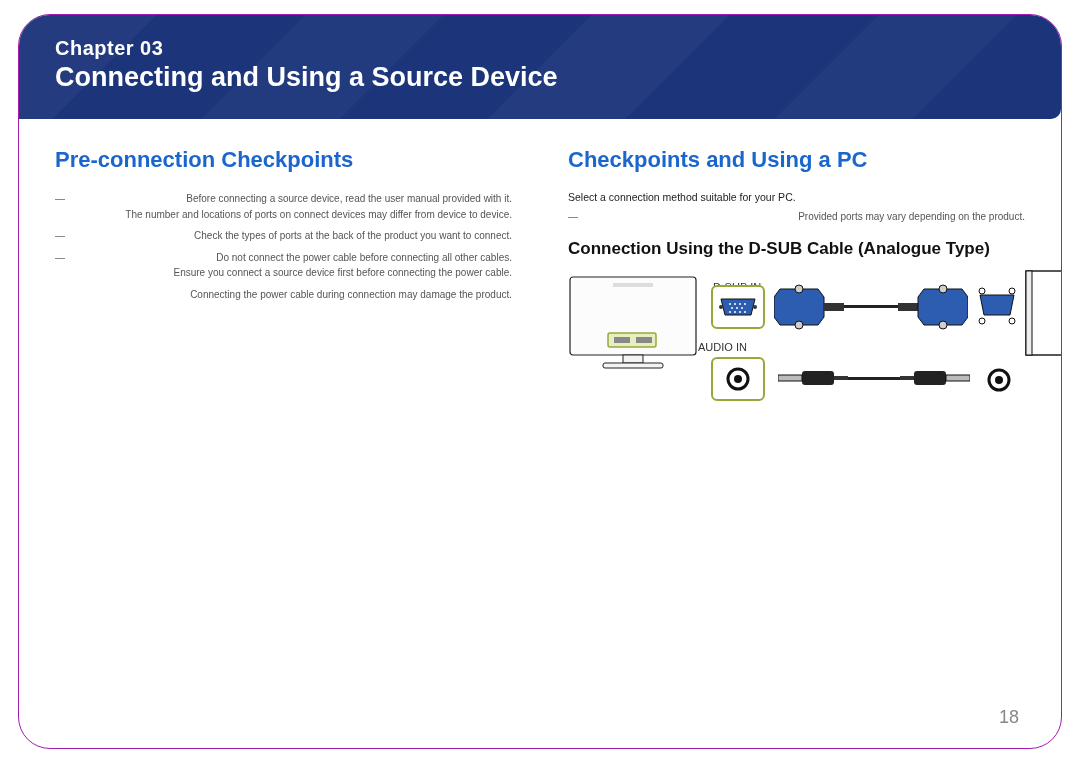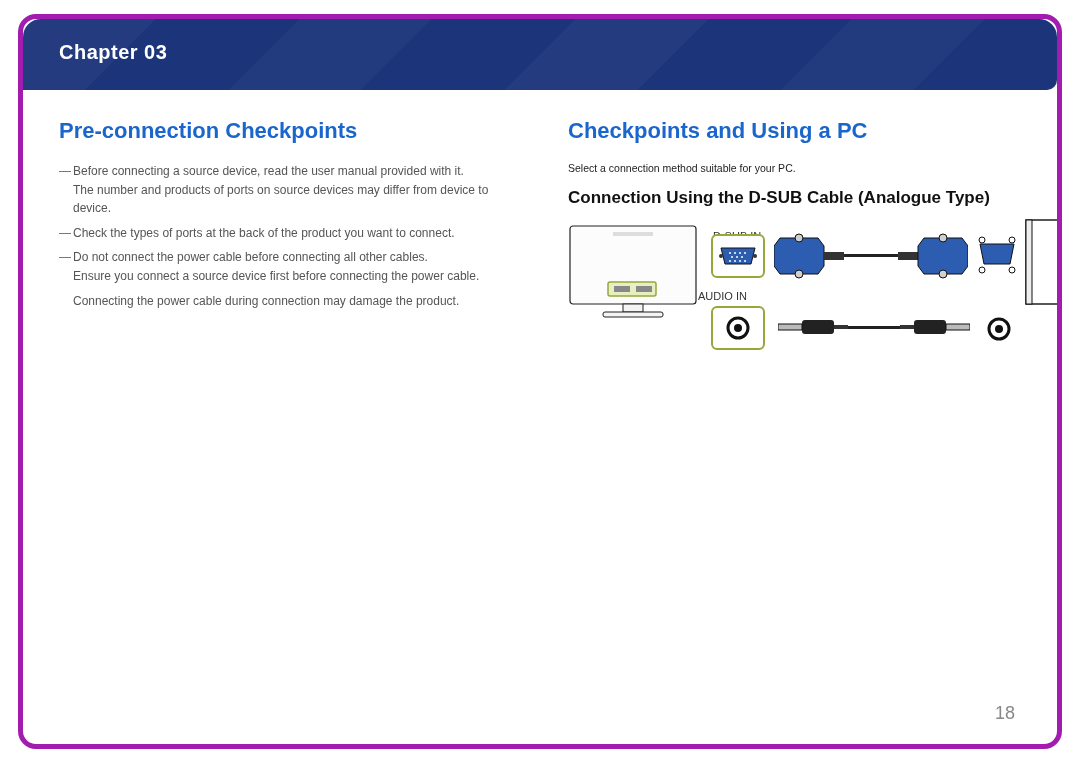--- a/index.html
+++ b/index.html
@@ -10,22 +10,22 @@
     font-family: "Segoe UI", Arial, sans-serif;
     position: relative;
     overflow: hidden;
   }
   .page {
     position: absolute;
     top: 14px;
     left: 18px;
     right: 18px;
     bottom: 14px;
-    border: 5px solid #a21caf;
-    border-radius: 18px;
+    border: 1px solid #a21caf;
+    border-radius: 32px;
     overflow: hidden;
   }
   .header {
     background: #1e3a7b;
     background-image:
       linear-gradient(135deg, rgba(255,255,255,0.04) 0 12%, transparent 12% 25%, rgba(255,255,255,0.03) 25% 37%, transparent 37% 50%, rgba(255,255,255,0.04) 50% 62%, transparent 62% 75%, rgba(255,255,255,0.03) 75% 87%, transparent 87% 100%),
       linear-gradient(#1b347a,#1b347a);
     color: #ffffff;
     padding: 22px 36px 26px 36px;
     border-bottom-right-radius: 10px;
@@ -51,26 +51,27 @@
   .col {
     flex: 1;
   }
   h2 {
     color: #1a66cc;
     font-size: 22px;
     font-weight: 600;
     margin-bottom: 18px;
   }
   .note {
-    font-size: 12px;
+    font-size: 10px;
     color: #555;
     line-height: 1.55;
     margin-bottom: 6px;
     position: relative;
     padding-left: 14px;
+    text-align: right;
   }
   .note::before {
     content: "―";
     position: absolute;
     left: 0;
     top: 0;
     color: #666;
   }
   .note .sub {
     display: block;
@@ -119,47 +120,51 @@
     text-align: center;
   }
 </style>
 </head>
 <body>
 
 <div class="page">
 
   <div class="header">
     <div class="chapter">Chapter  03</div>
+    <div class="title">Connecting and Using a Source Device</div>
   </div>
 
   <div class="content">
 
     <div class="col">
       <h2>Pre-connection Checkpoints</h2>
 
       <div class="note">
         <span>Before connecting a source device, read the user manual provided with it.</span>
-        <span class="sub">The number and products of ports on source devices may differ from device to device.</span>
+        <span class="sub">The number and locations of ports on connect devices may differ from device to device.</span>
       </div>
 
       <div class="note">
         <span>Check the types of ports at the back of the product you want to connect.</span>
       </div>
 
       <div class="note">
         <span>Do not connect the power cable before connecting all other cables.</span>
         <span class="sub">Ensure you connect a source device first before connecting the power cable.</span>
         <span class="sub" style="margin-top:6px">Connecting the power cable during connection may damage the product.</span>
       </div>
     </div>
 
     <div class="col">
       <h2>Checkpoints and Using a PC</h2>
 
       <div class="plain">Select a connection method suitable for your PC.</div>
+      <div class="note">
+        <span>Provided ports may vary depending on the product.</span>
+      </div>
 
       <h3>Connection Using the D-SUB Cable (Analogue Type)</h3>
 
       <div class="diagram">
 
         <svg class="monitor" width="130" height="120">
           <rect x="2" y="2" width="126" height="78" rx="3" fill="#fcfcfc" stroke="#222" stroke-width="1.2"></rect>
           <rect x="45" y="8" width="40" height="4" fill="#ddd"></rect>
           <rect x="40" y="58" width="48" height="14" rx="2" fill="#e6efc0" stroke="#95a83a" stroke-width="1.5"></rect>
           <rect x="46" y="62" width="16" height="6" fill="#888"></rect>

